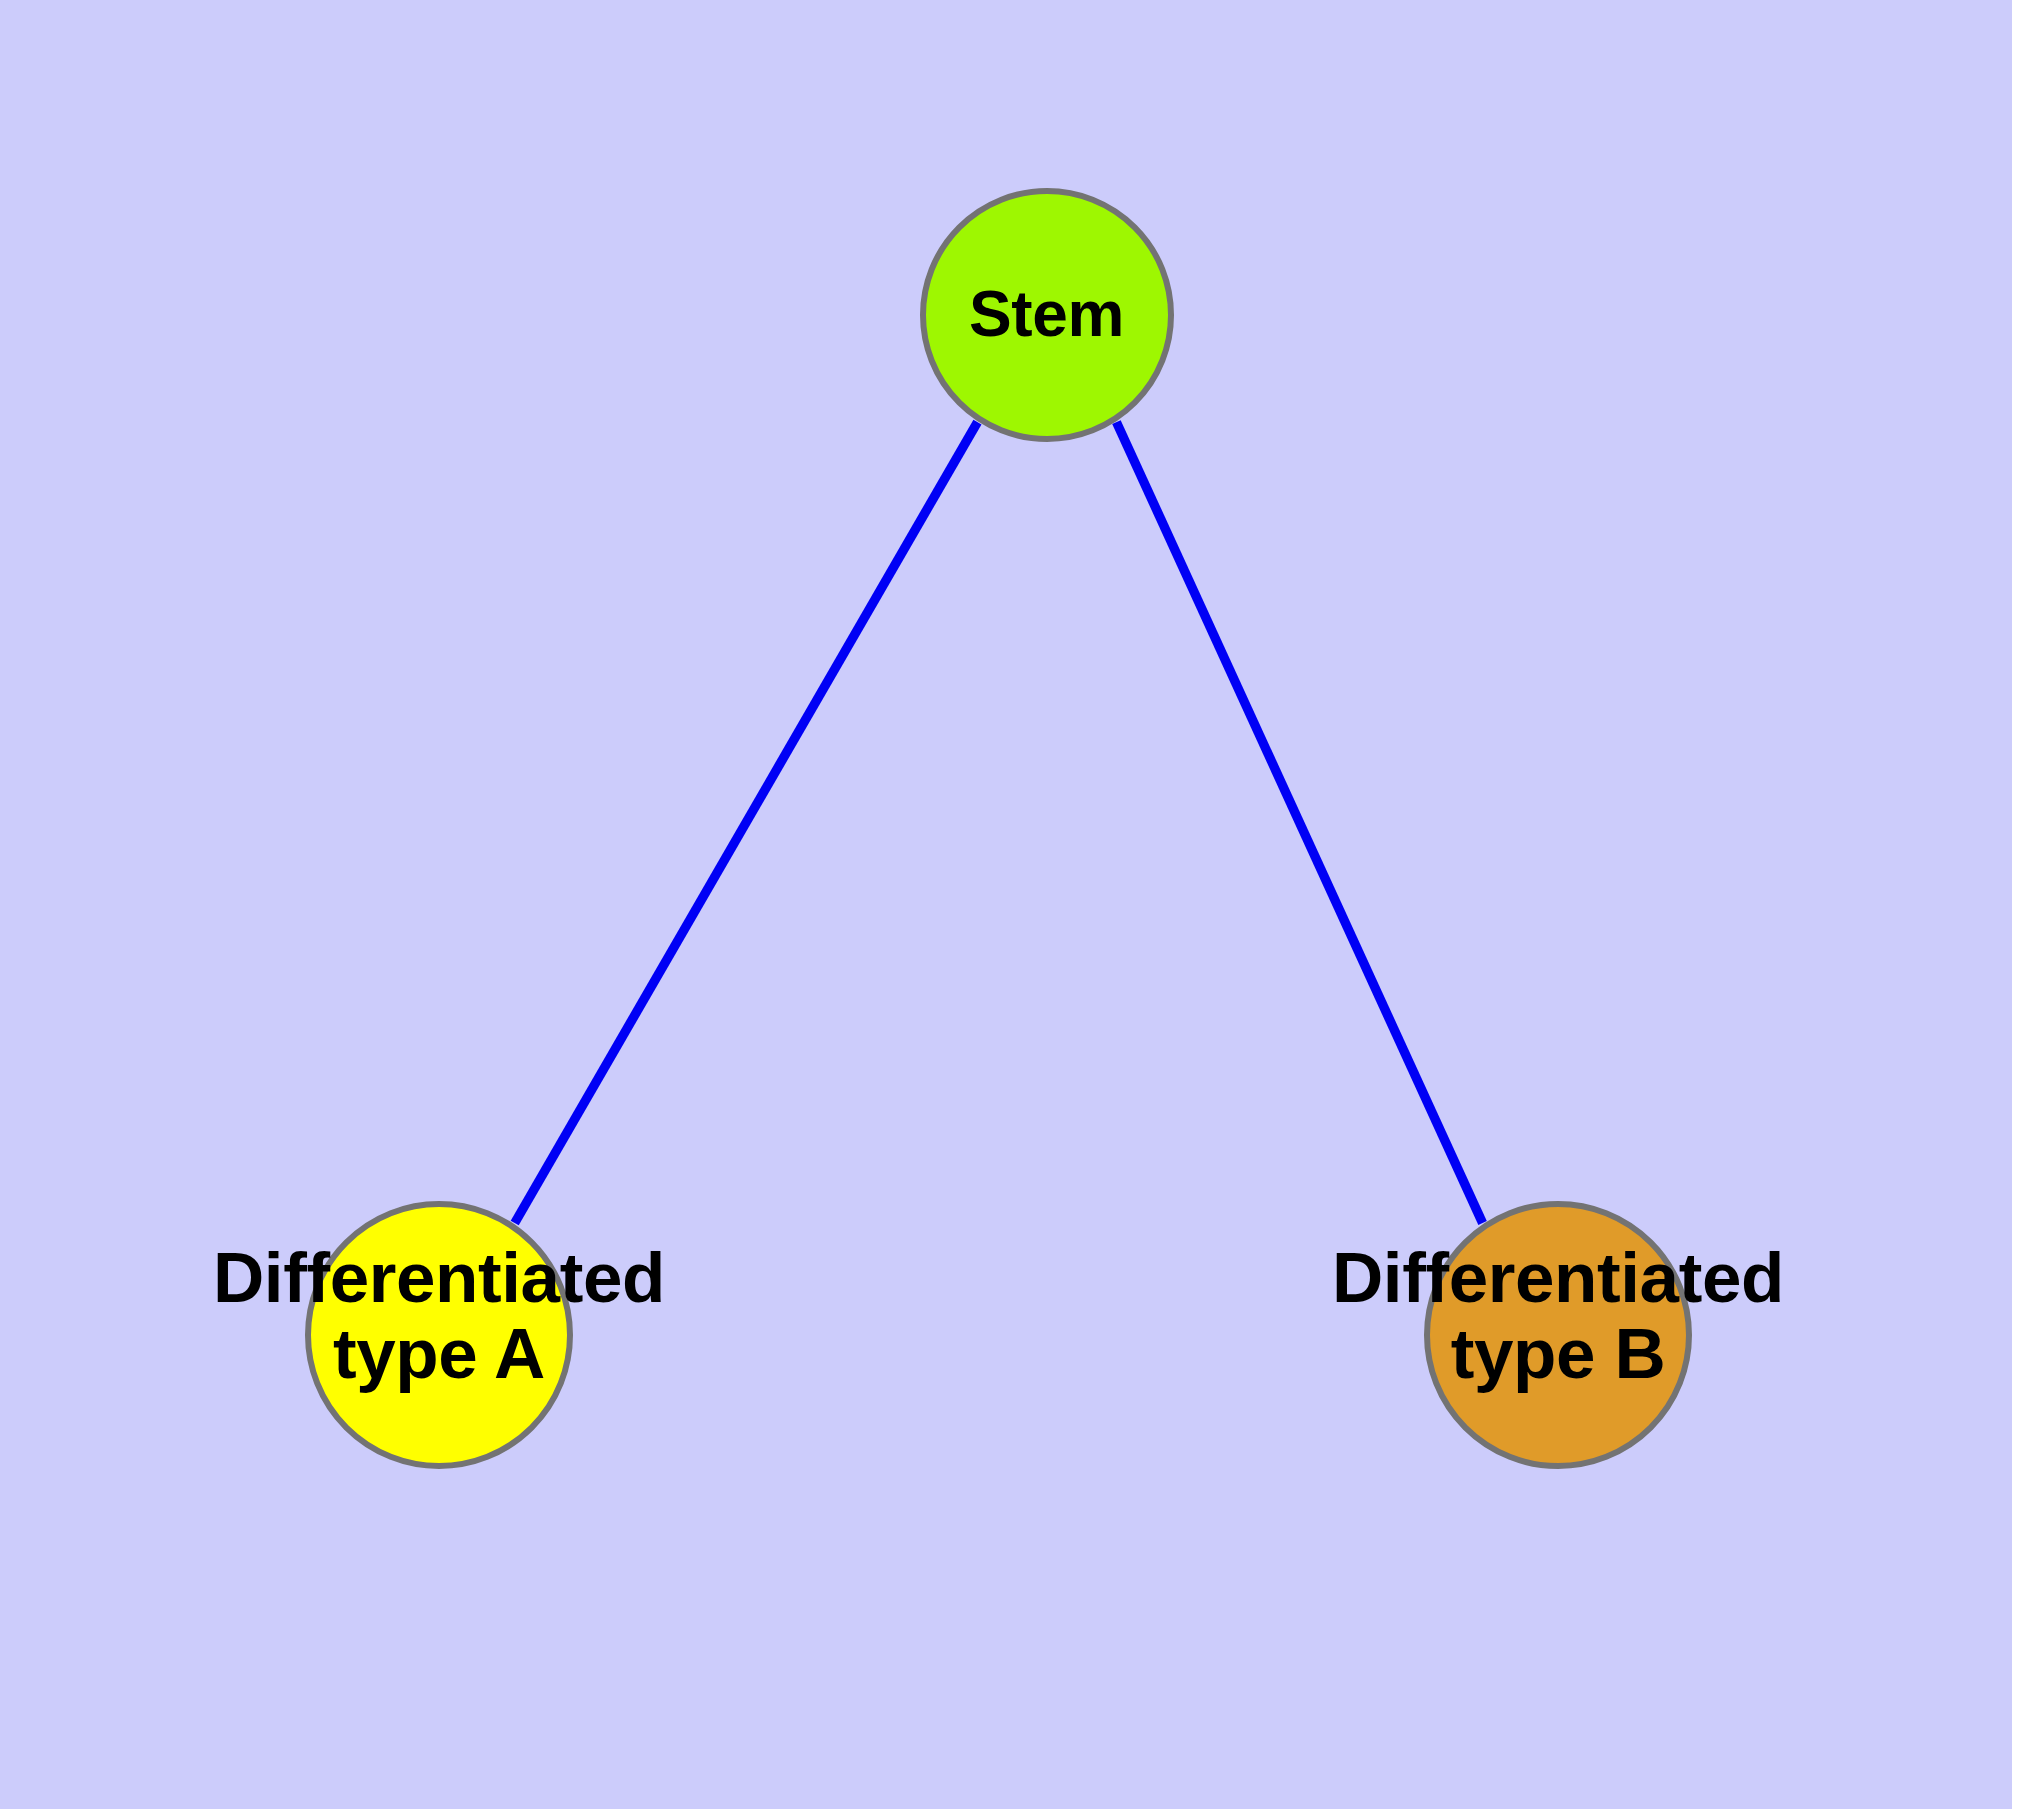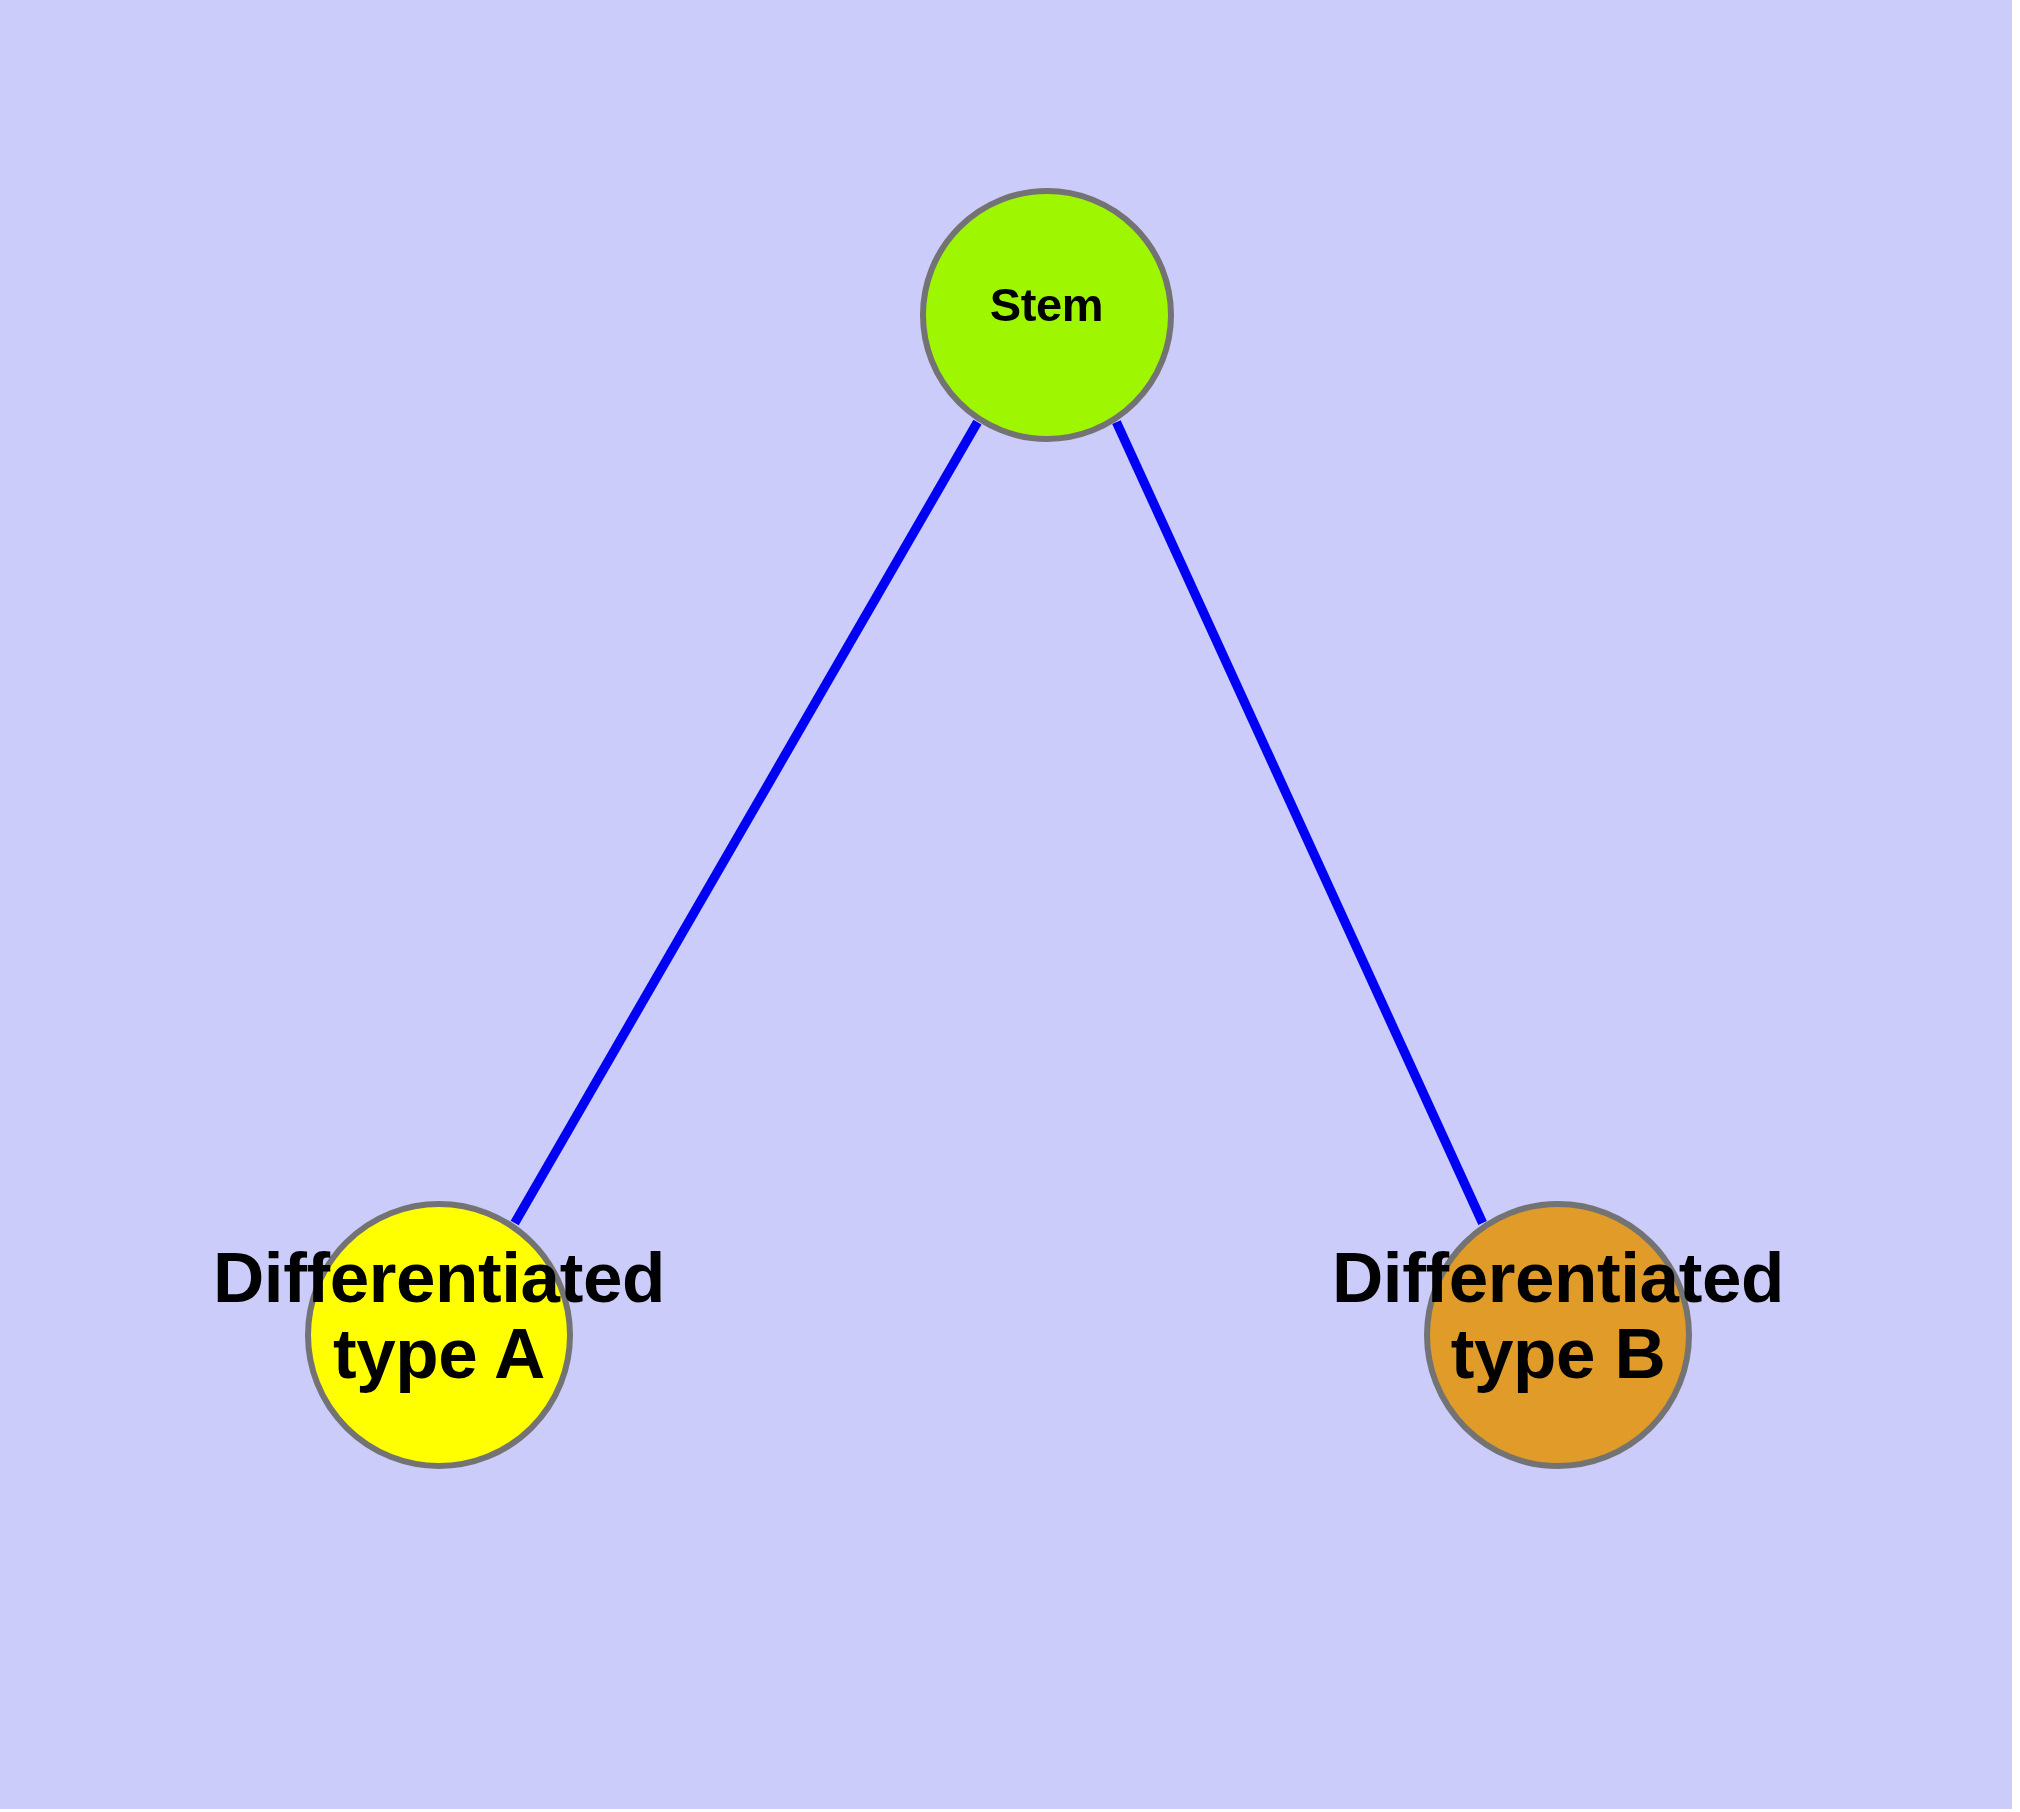--- a/index.html
+++ b/index.html
@@ -67,21 +67,21 @@
     left: 920px;
     top: 188px;
     width: 254px;
     height: 254px;
     background: #9ef701;
   }
   #label-stem {
     left: 792px;
     top: 280px;
     width: 509px;
-    font-size: 47px;
+    font-size: 64px;
   }
 
   
   #node-type-a {
     left: 305px;
     top: 1201px;
     width: 268px;
     height: 268px;
     background: #ffff00;
   }

